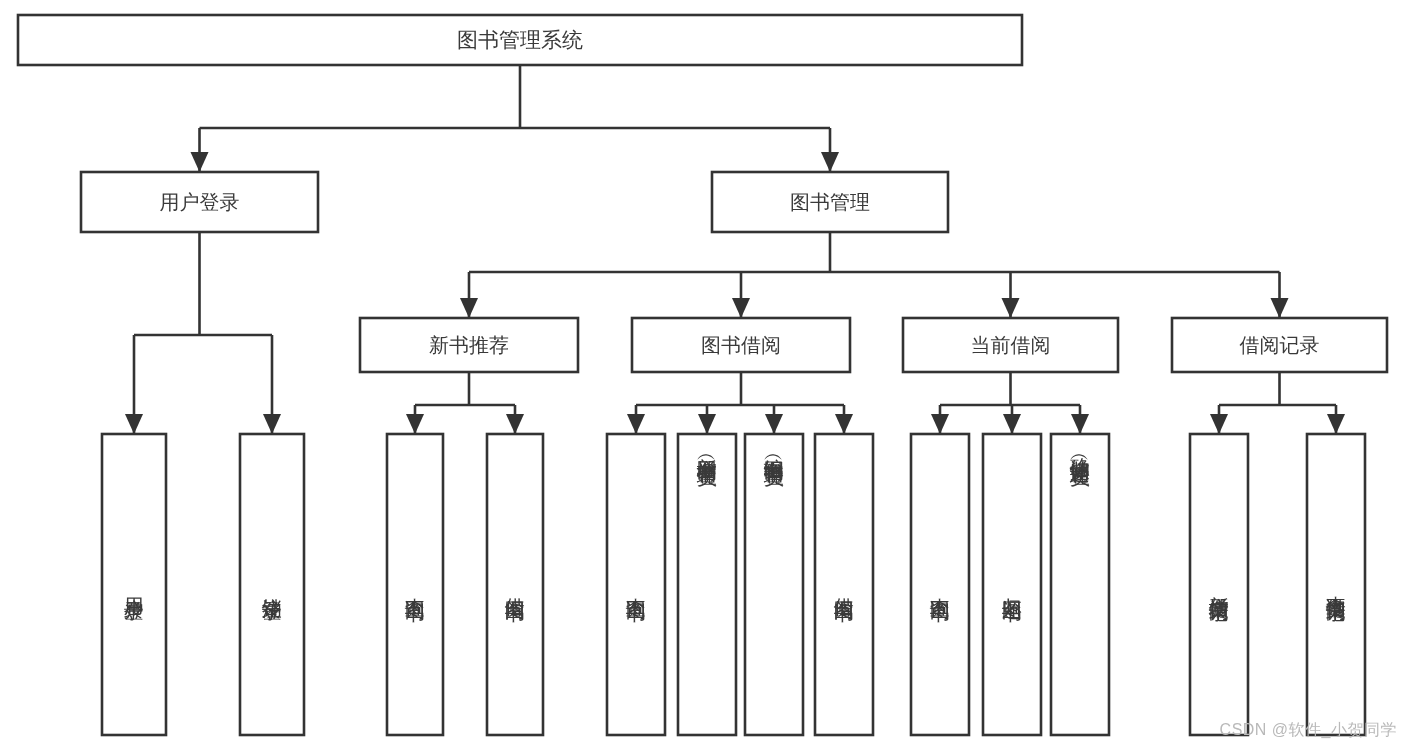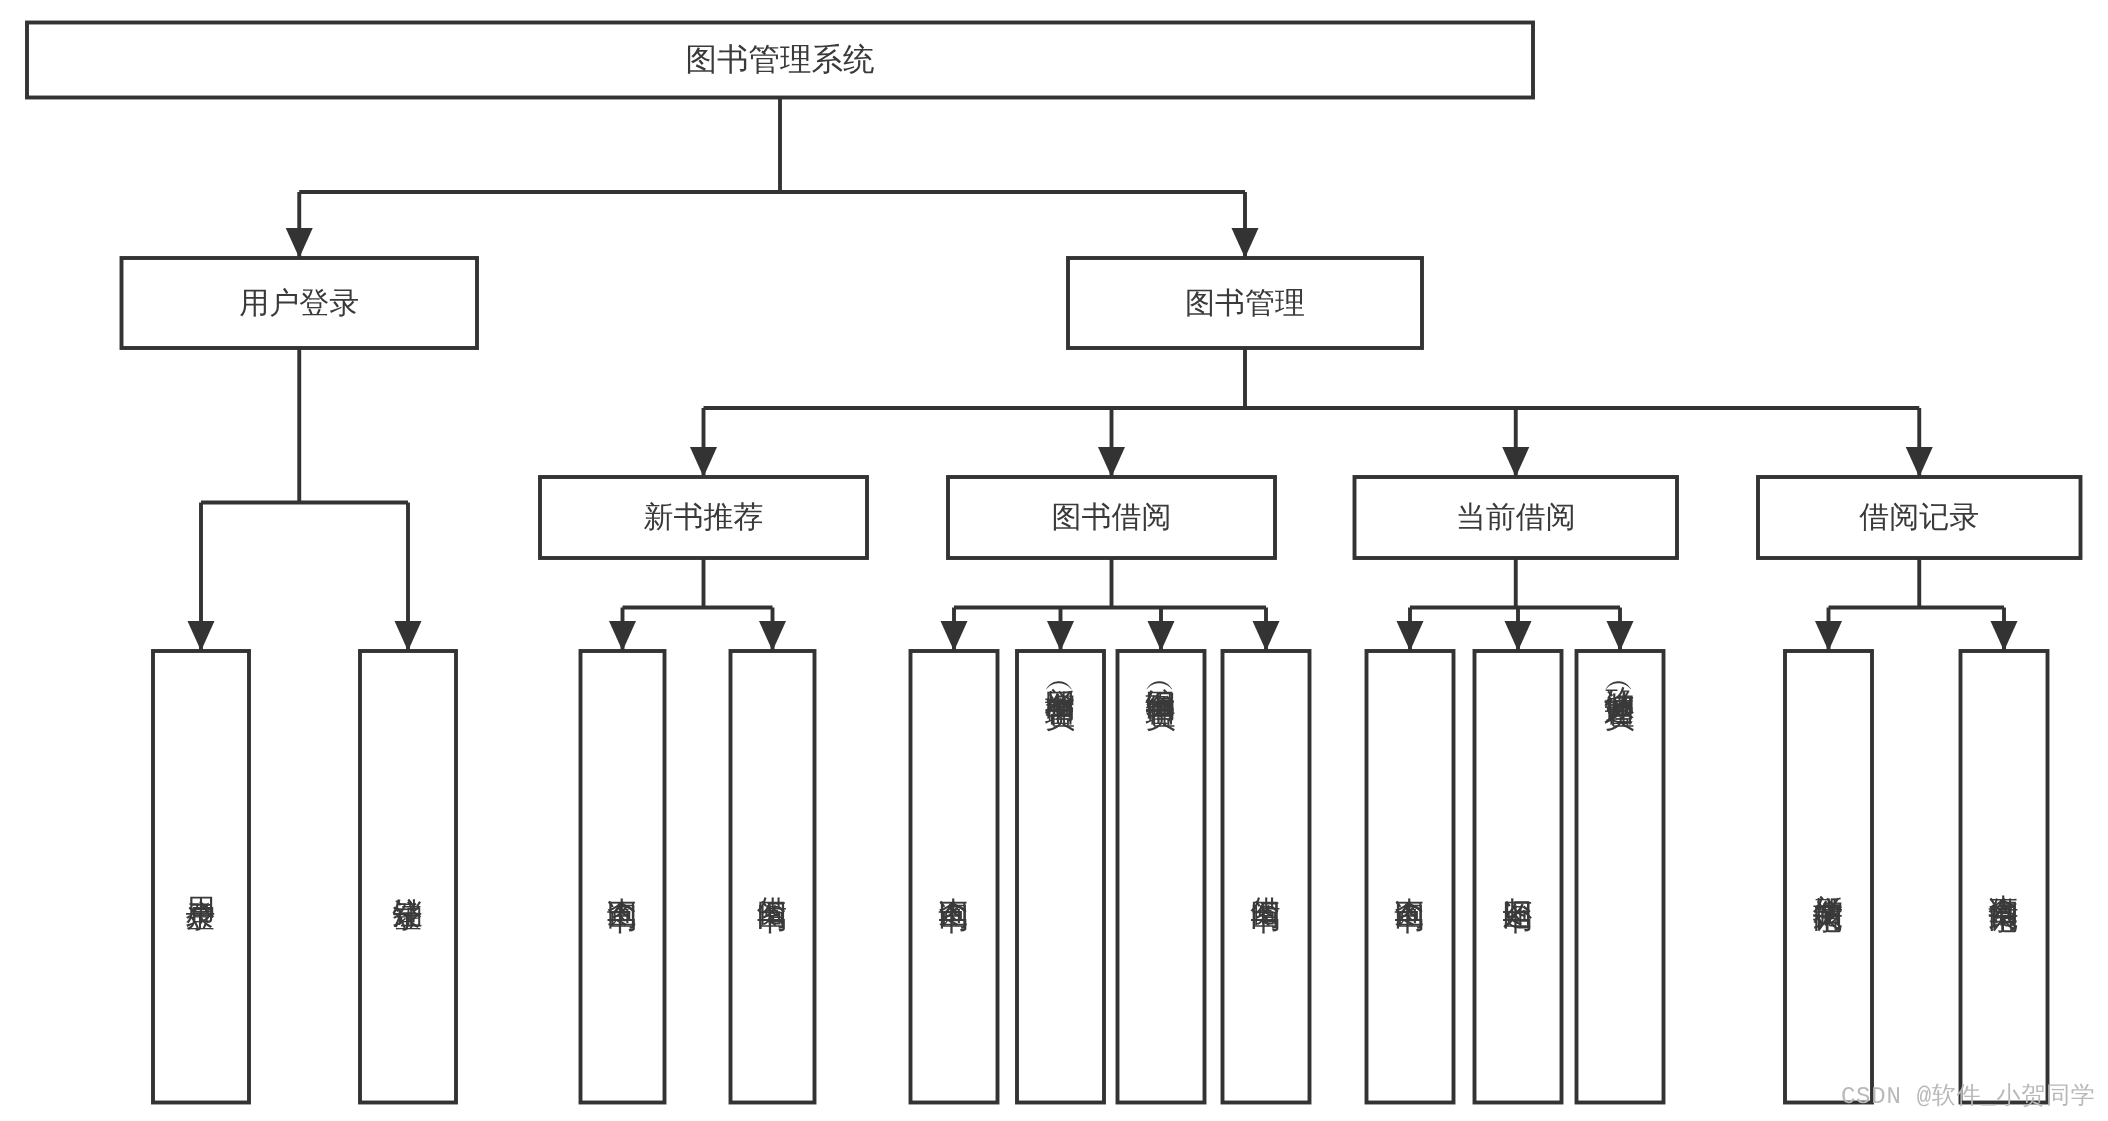--- a/index.html
+++ b/index.html
@@ -65,21 +65,21 @@
     font-size: 20px;
     line-height: 1.12;
     color: #3a3a3a;
     letter-spacing: 1.5px;
     white-space: nowrap;
   }
   .watermark {
     position: absolute;
     right: 8px;
     bottom: 6px;
-    font-family: Liberation Mono, monospace;
+    font-family: Liberation Sans, sans-serif;
     font-size: 16px;
     color: #b9b9b9;
     letter-spacing: 0.5px;
     white-space: nowrap;
   }
 </style>
 </head>
 <body>
 
 <div id="stage">

